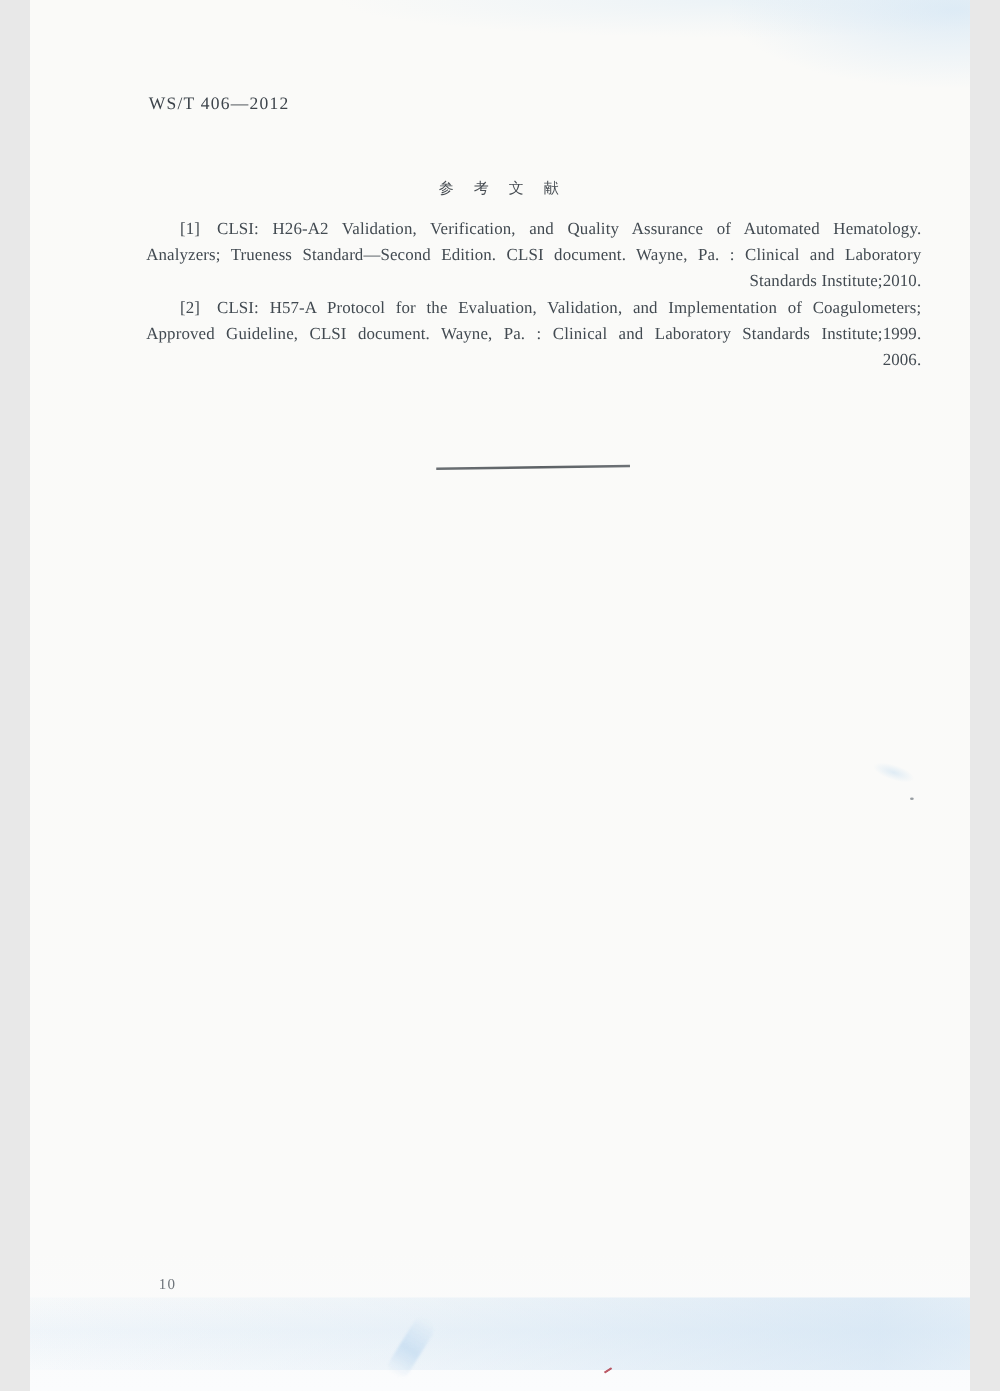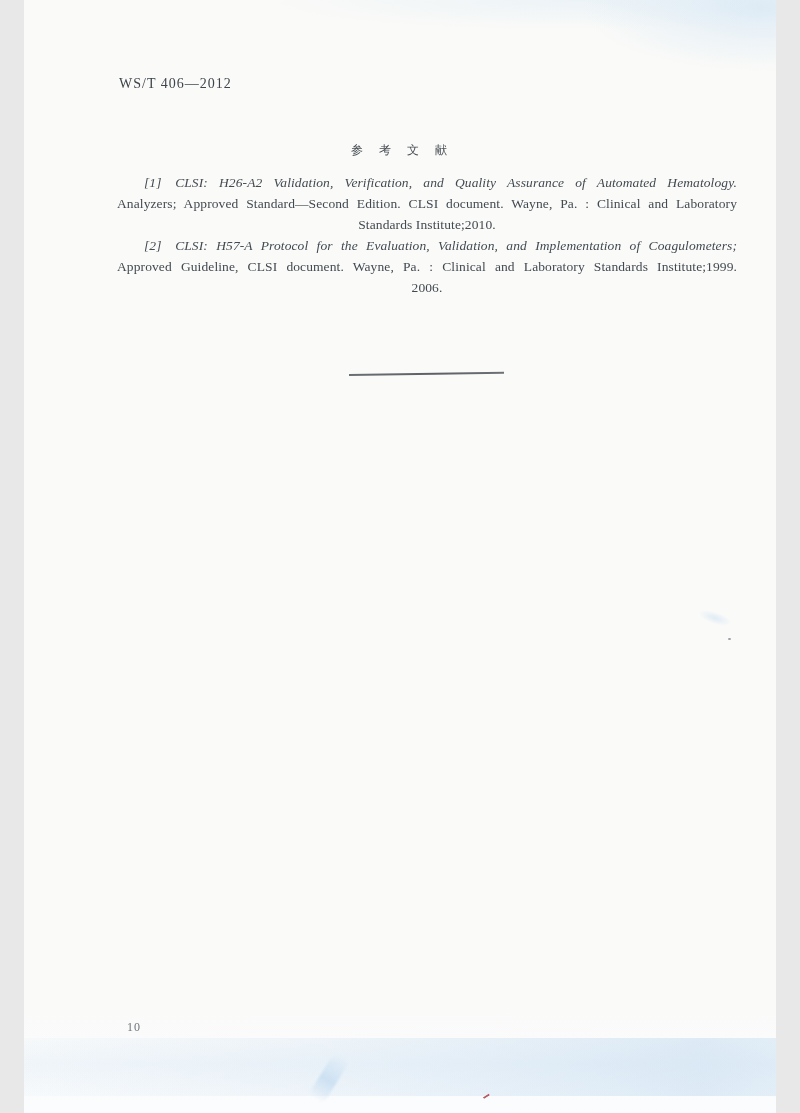--- a/index.html
+++ b/index.html
@@ -57,25 +57,24 @@
   .ref-entry { margin: 0; padding: 0; }
   .ref-line {
     line-height: 21px;
     white-space: normal;
   }
   .ref-line.justify {
     text-align: justify;
     text-align-last: justify;
   }
   .ref-line.left {
-    text-align: center;
+    text-align: right;
   }
   .ref-line.indent {
     text-indent: 27px;
-    font-style: italic;
   }
 
   
   .end-rule {
     position: absolute;
     left: 325px;
     top: 374px;
     width: 155px;
     height: 2px;
     background: linear-gradient(90deg, #6a6f73, #5c6165 55%, #6d7276);
@@ -166,21 +165,21 @@
 <div class="page">
 
   <div class="doc-code">WS/T 406—2012</div>
 
   <h1 class="ref-title">参　考　文　献</h1>
 
   <div class="ref-body">
 
     <div class="ref-entry">
       <div class="ref-line justify indent">[1] CLSI: H26-A2 Validation, Verification, and Quality Assurance of Automated Hematology.</div>
-      <div class="ref-line justify">Analyzers; Approved Standard—Second Edition. CLSI document. Wayne, Pa. : Clinical and Laboratory</div>
+      <div class="ref-line justify">Analyzers; Trueness Standard—Second Edition. CLSI document. Wayne, Pa. : Clinical and Laboratory</div>
       <div class="ref-line left">Standards Institute;2010.</div>
     </div>
 
     <div class="ref-entry">
       <div class="ref-line justify indent">[2] CLSI: H57-A Protocol for the Evaluation, Validation, and Implementation of Coagulometers;</div>
       <div class="ref-line justify">Approved Guideline, CLSI document. Wayne, Pa. : Clinical and Laboratory Standards Institute;1999.</div>
     </div>
 
     <div class="ref-entry">
       <div class="ref-line left">2006.</div>

